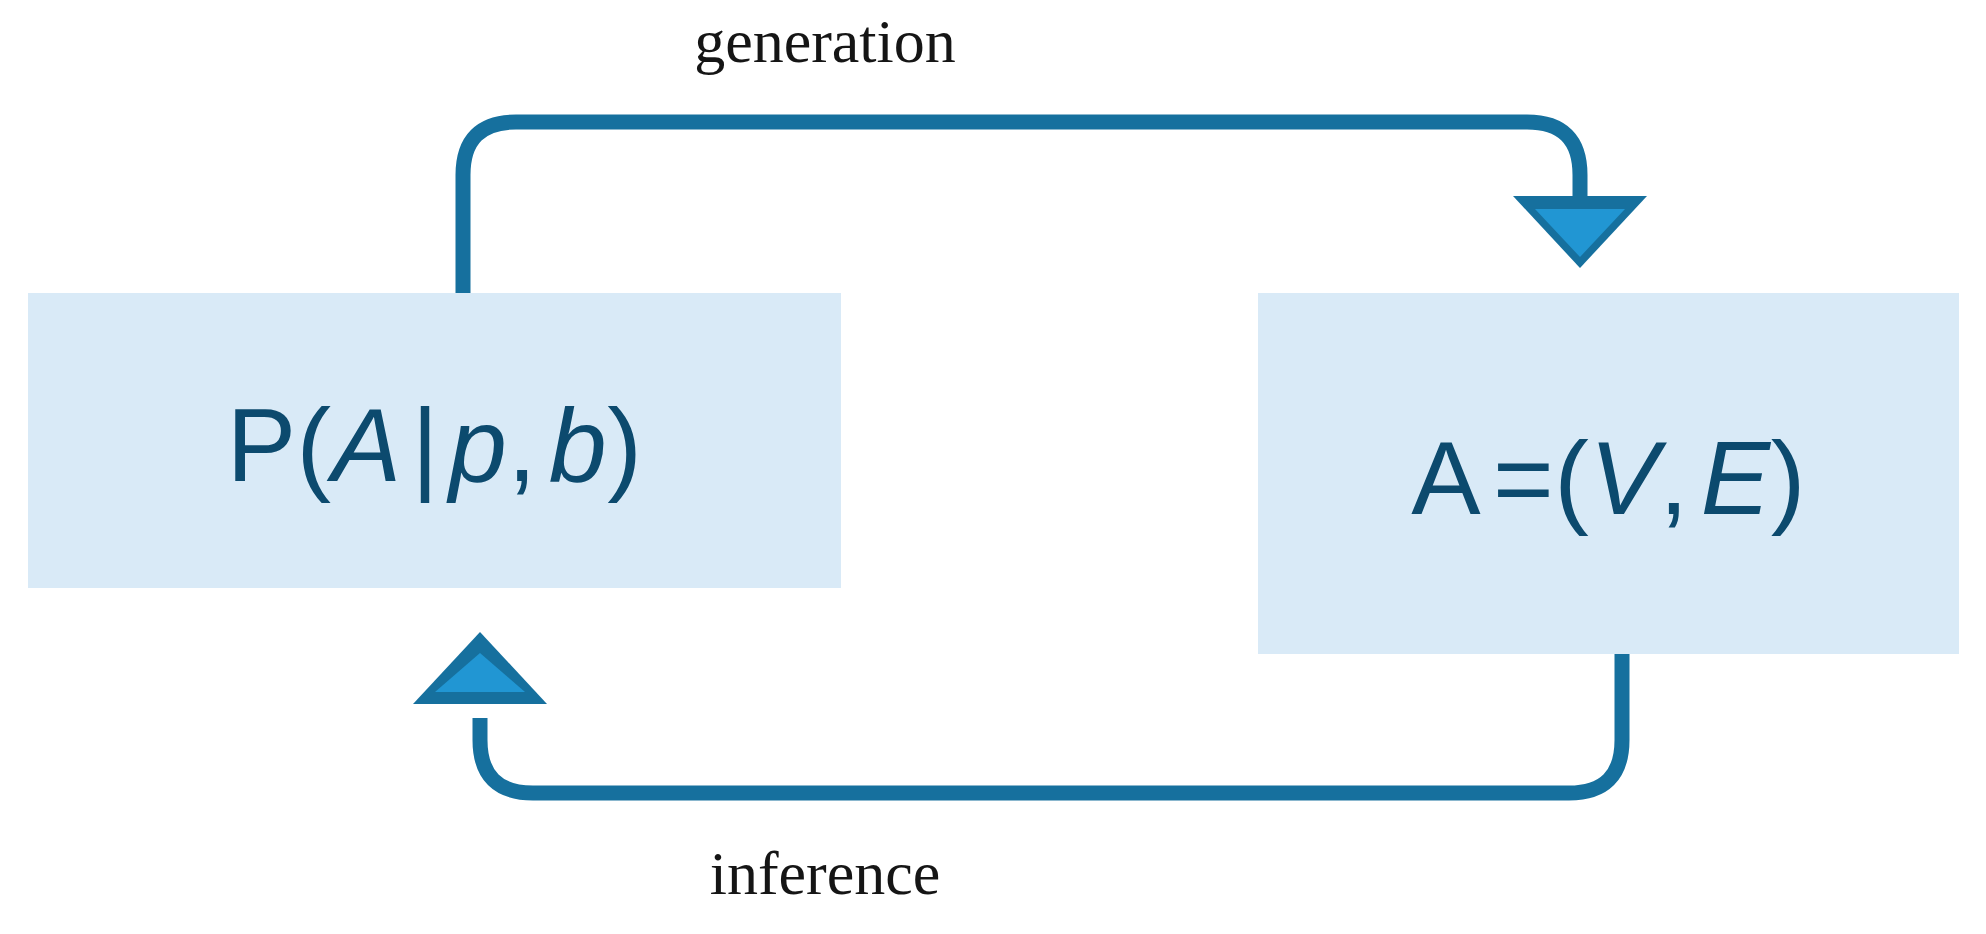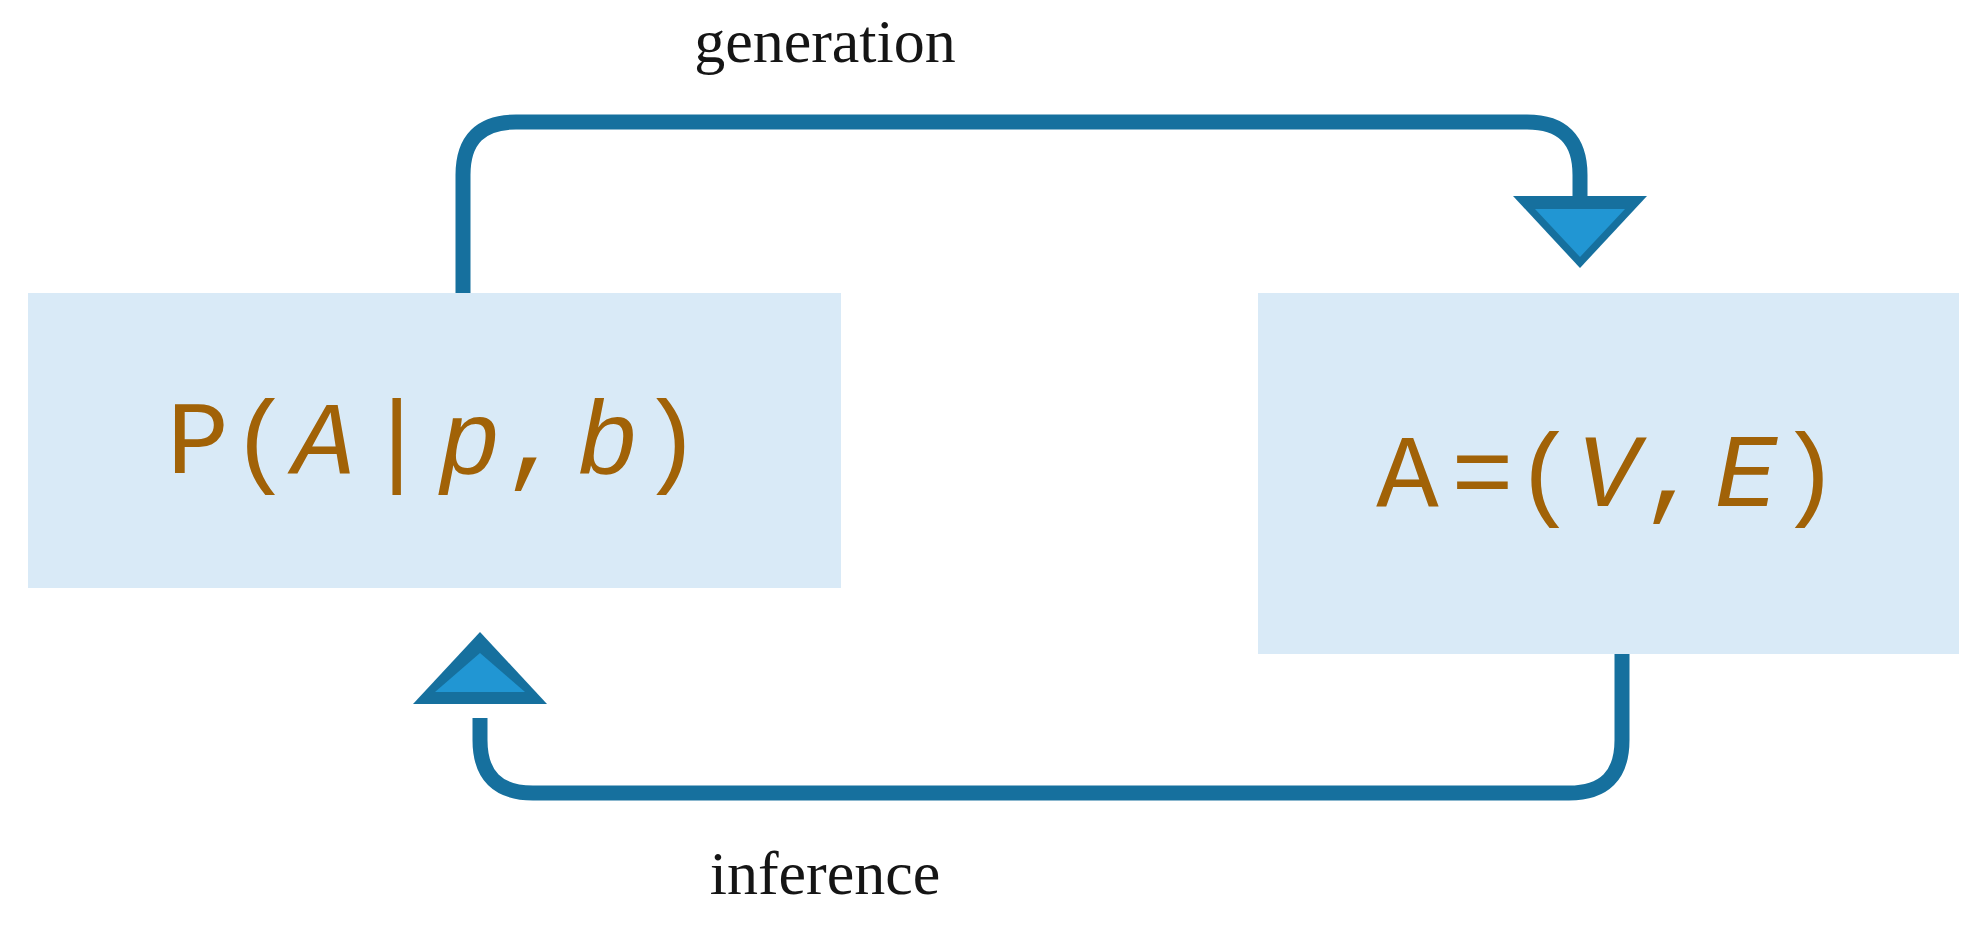--- a/index.html
+++ b/index.html
@@ -33,24 +33,24 @@
     width: 813px;
     height: 295px;
   }
   #node-right {
     left: 1258px;
     top: 293px;
     width: 701px;
     height: 361px;
   }
   .formula {
-    font-family: Liberation Mono, monospace;
+    font-family: Liberation Sans, sans-serif;
     font-size: 104px;
     line-height: 1;
-    color: #a16207;
+    color: #0c4a6e;
     white-space: nowrap;
     letter-spacing: 0.5px;
     position: relative;
     top: 4px;
   }
   .formula .it {
     font-style: italic;
   }
   .formula .thin {
     padding: 0 6px;

